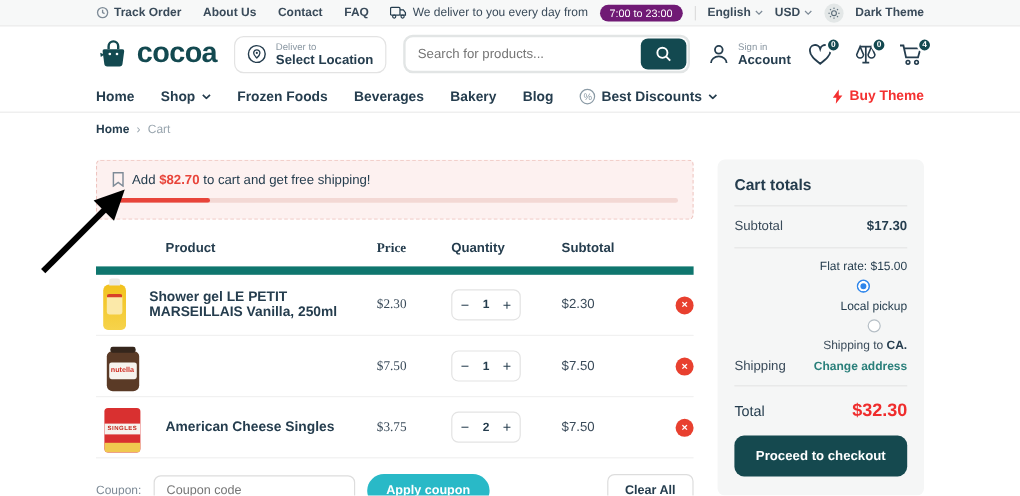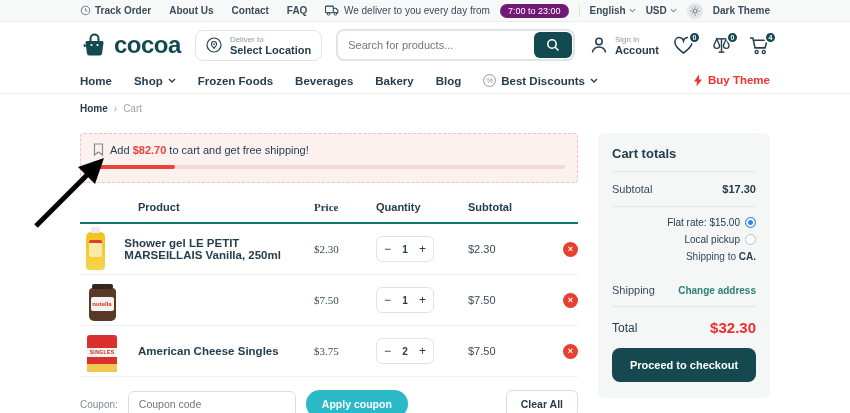--- a/index.html
+++ b/index.html
@@ -56,21 +56,21 @@
   .left-col { flex: 1; min-width: 0; }
 
   .ship-banner { border: 1px dashed #eec4bf; background: #fdf1f0; border-radius: 4px; padding: 9px 12px 13px; }
   .ship-row { display: flex; align-items: center; gap: 6px; font-size: 11px; }
   .ship-amount { color: #e8443a; font-weight: 700; }
   .progress-track { margin-top: 9px; height: 4px; background: #f3d8d4; border-radius: 3px; overflow: hidden; }
   .progress-fill { height: 100%; background: #e8443a; border-radius: 3px; }
 
   .cart-table { margin-top: 12px; }
   .trow { display: flex; align-items: center; }
-  .thead { font-size: 11px; font-weight: 700; padding: 6px 0 9px; border-bottom: 2px solid #0f766e; }
+  .thead { font-size: 11px; font-weight: 700; padding: 6px 0 9px; border-bottom: 7px solid #0f766e; }
   .cell-product { flex: 1; display: flex; align-items: center; gap: 14px; min-width: 0; }
   .cell-price { width: 62px; font-family: Liberation Serif, serif; }
   .cell-qty { width: 92px; }
   .cell-subtotal { width: 86px; }
   .cell-remove { width: 24px; display: flex; justify-content: flex-end; }
   .thead .ph-spacer { width: 44px; }
   .item-row { padding: 4px 0; border-bottom: 1px solid #f1f1f1; }
   .thumb { width: 44px; height: 42px; display: flex; align-items: flex-end; justify-content: center; }
   .item-name { font-size: 11.5px; font-weight: 700; }
   .money { font-size: 11px; color: #3a4b5a; }
@@ -98,26 +98,26 @@
   .clear-btn { margin-left: auto; background: #fff; border: 1px solid #ddd; border-radius: 6px; font-weight: 700; font-size: 10.5px; color: #253d4e; padding: 7px 14px; cursor: pointer; font-family: inherit; }
 
   
   .totals { width: 172px; background: #f5f6f6; border-radius: 6px; padding: 13px 14px 16px; }
   .totals-title { font-size: 13px; font-weight: 700; padding-bottom: 10px; border-bottom: 1px solid #e5e5e5; }
   .t-row { display: flex; justify-content: space-between; align-items: center; padding: 11px 0; border-bottom: 1px solid #e5e5e5; font-size: 11px; color: #3a4b5a; }
   .t-val { font-weight: 600; color: #253d4e; }
   .ship-block { display: flex; justify-content: space-between; padding: 10px 0; border-bottom: 1px solid #e5e5e5; }
   .ship-label { font-size: 11px; color: #3a4b5a; align-self: flex-end; }
   .ship-opts { display: flex; flex-direction: column; gap: 6px; align-items: flex-end; font-size: 10px; }
-  .opt { display: flex; align-items: center; gap: 5px; cursor: pointer; }
+  .opt { display: flex; align-items: center; gap: 5px; cursor: pointer; flex-direction: column; }
   .radio { width: 11px; height: 11px; border-radius: 50%; background: #fff; border: 1px solid #b6bfc6; }
   .radio.checked { background: #2f86eb; border: 1px solid #2f86eb; box-shadow: inset 0 0 0 2px #fff; }
   .ship-to { color: #3a4b5a; }
   .ship-to b { color: #253d4e; }
-  .change-addr { color: #2a7f7a; font-weight: 600; cursor: pointer; margin-top: 17px; }
+  .change-addr { color: #2a7f7a; font-weight: 600; cursor: pointer; }
   .total-row { display: flex; justify-content: space-between; align-items: center; padding: 12px 0; }
   .total-label { font-size: 12px; }
   .total-val { font-size: 15px; font-weight: 800; color: #ef2d2d; }
   .checkout-btn { width: 100%; background: #15494f; color: #fff; font-weight: 700; font-size: 11px; border: none; border-radius: 8px; padding: 11px 0; cursor: pointer; font-family: inherit; }
 
   .annot-arrow { position: absolute; left: 28px; top: 150px; pointer-events: none; }
   svg.ic { display: block; }
 </style>
 </head>
 <body>

